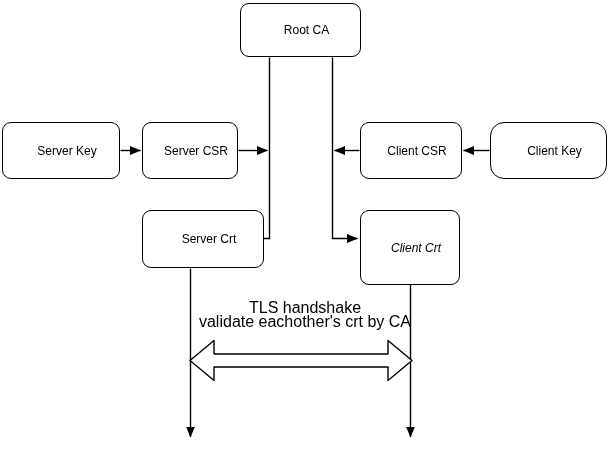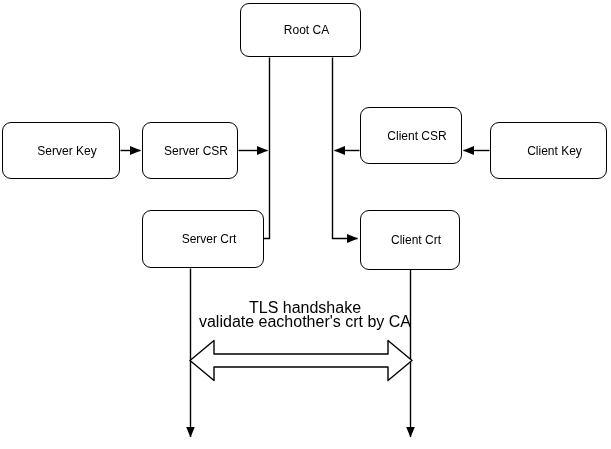--- a/index.html
+++ b/index.html
@@ -17,24 +17,24 @@
     border:1.4px solid #000000;
     border-radius:9px;
     display:flex;align-items:center;justify-content:center;
     font-size:12px;color:#000000;
     box-sizing:border-box;
     padding-left:12px;
   }
   #node-root-ca   {left:240px;top:3px;  width:121px;height:54px;}
   #node-server-key{left:2px;  top:122px;width:118px;height:57px;}
   #node-server-csr{left:142px;top:122px;width:96px; height:57px;}
-  #node-client-csr{left:360px;top:107px;width:102px;height:57px;}
-  #node-client-key{left:490px;top:122px;width:117px;height:57px;}
+  #node-client-csr{left:360px;top:122px;width:102px;height:57px;}
+  #node-client-key{left:490px;top:122px;width:117px;height:57px;border-radius:14px;}
   #node-server-crt{left:142px;top:210px;width:122px; height:58px;}
-  #node-client-crt{left:360px;top:210px;width:100px;height:60px;}
+  #node-client-crt{left:360px;top:210px;width:100px;height:75px;font-style:italic;}
   #tls-note{
     position:absolute;left:155px;top:301px;width:300px;
     text-align:center;font-size:16px;line-height:14px;color:#000000;
   }
 </style>
 </head>
 <body>
 
 <div id="canvas">
 

